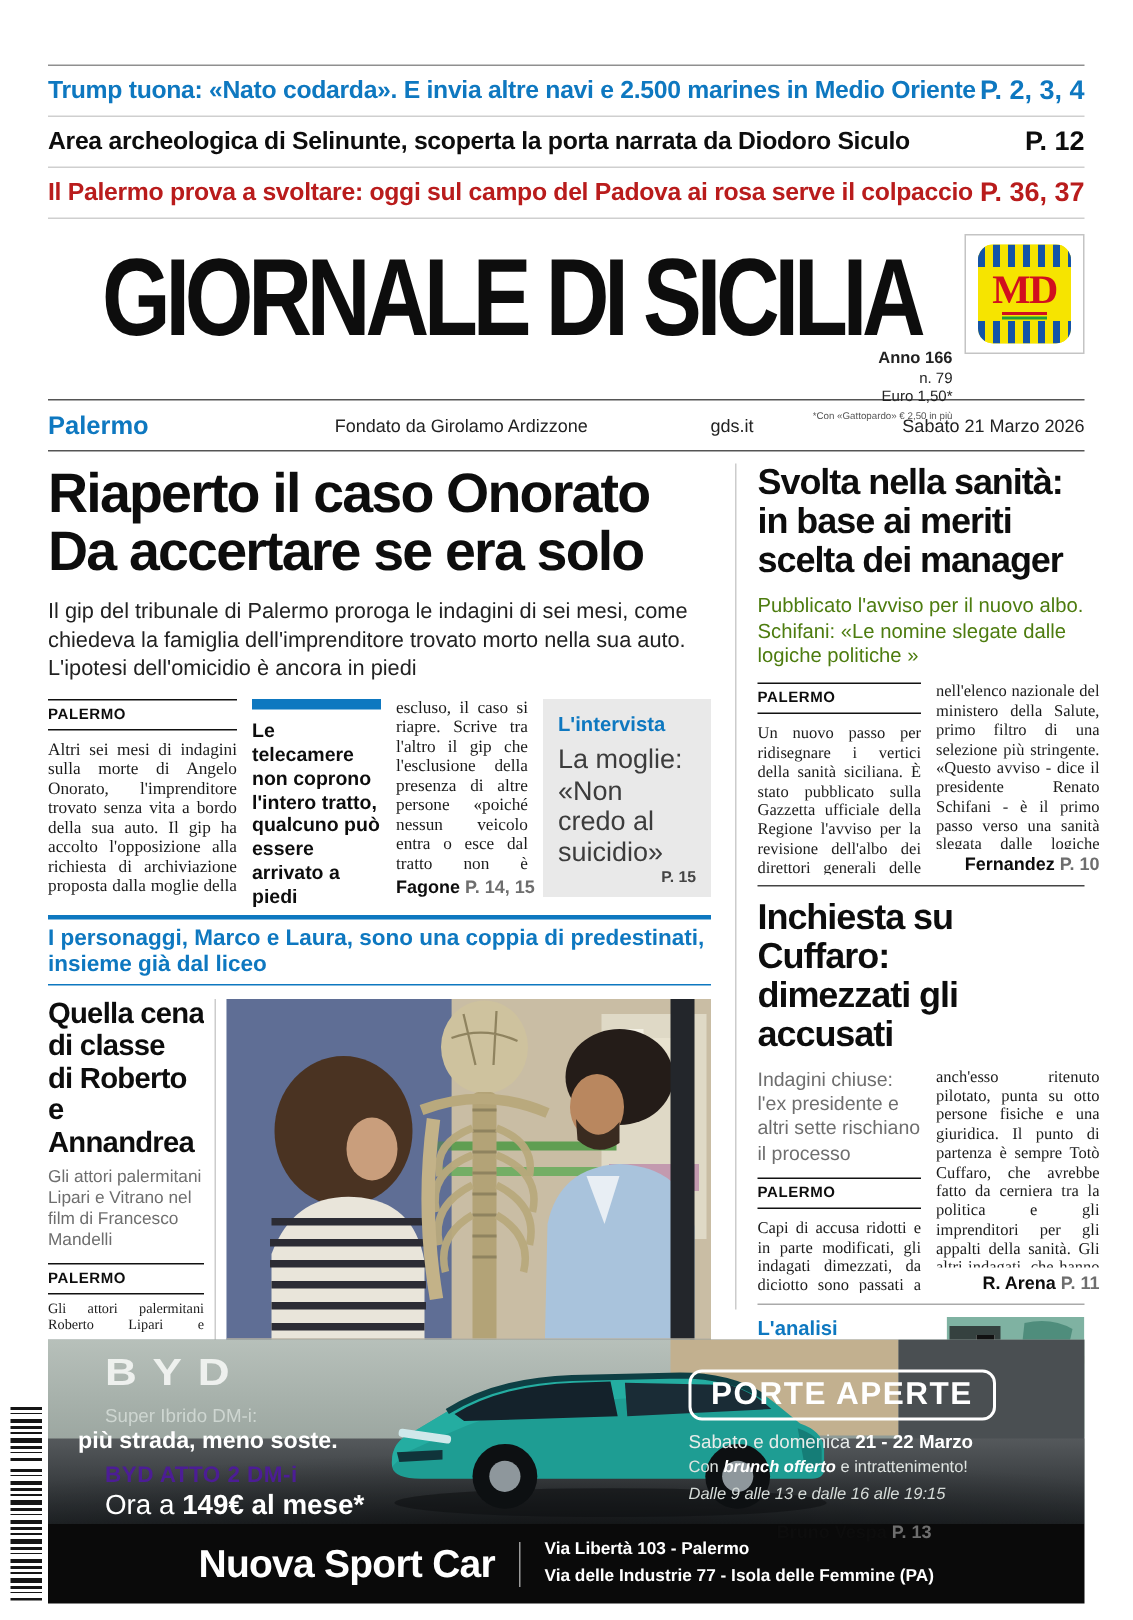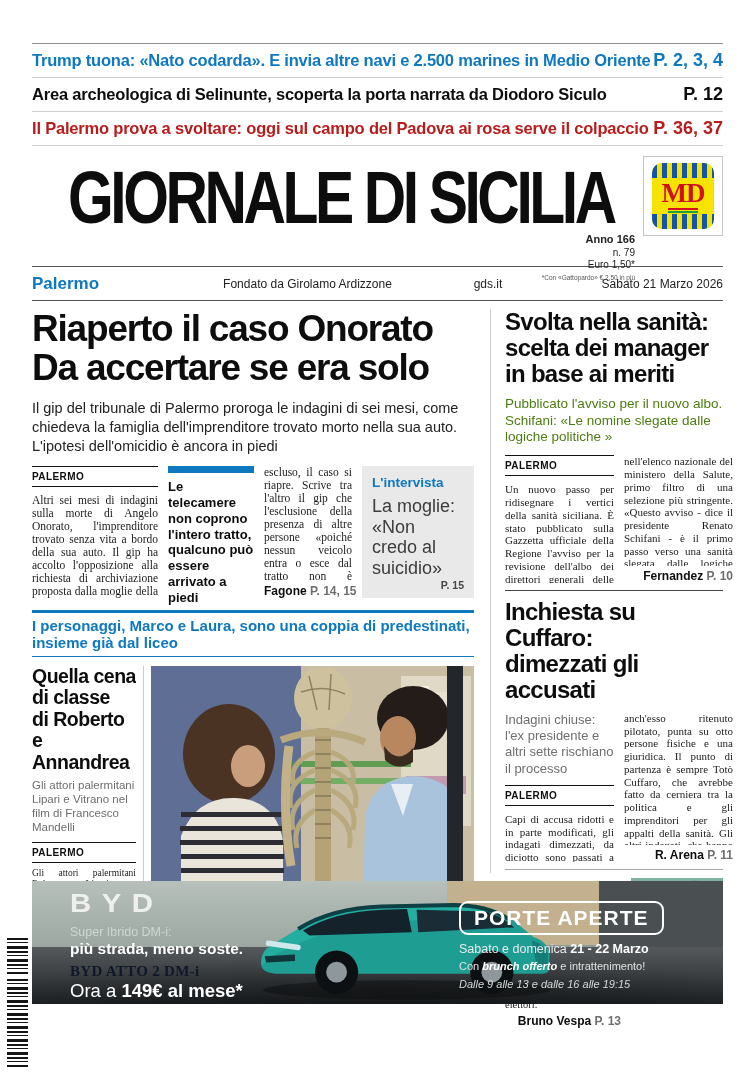--- a/index.html
+++ b/index.html
@@ -101,31 +101,31 @@
   .r-deck{font-size:13px;line-height:1.25;color:#6e6e6e;margin-bottom:8px;}
 
   .analisi{display:flex;gap:10px;height:84px;}
   .an-text{flex:1;display:flex;flex-direction:column;}
   .an-label{color:#0e78c0;font-weight:bold;font-size:13.5px;}
   .an-head{font-size:14.5px;line-height:1.12;font-weight:bold;color:#0d0d0d;margin-top:1px;}
   .an-body{font-family:"Liberation Serif",serif;font-size:10.5px;line-height:1.15;color:#1b1b1b;margin-top:4px;flex:1;}
   .an-photo{width:92px;height:80px;flex:none;overflow:hidden;}
 
   
-  .ad{margin-top:8px;}
+  .ad{margin-top:20px;}
   .ad-visual{position:relative;height:123px;overflow:hidden;background:#8f9b97;}
   .bg-sky{position:absolute;left:0;top:0;width:62%;height:60%;background:linear-gradient(180deg,#b7c0ba,#99a49e);}
   .bg-block{position:absolute;left:60%;top:0;width:22%;height:52%;background:#c2b08f;}
   .bg-right{position:absolute;left:82%;top:0;width:18%;height:100%;background:#4a4f52;}
   .bg-road{position:absolute;left:0;bottom:0;width:100%;height:46%;background:linear-gradient(180deg,#55595c,#212528);}
   .bg-shade{position:absolute;left:0;bottom:0;width:100%;height:100%;background:radial-gradient(120% 90% at 50% 115%,rgba(0,0,0,.55),rgba(0,0,0,0) 60%);}
   .byd-brand{position:absolute;left:38px;top:8px;color:#f2f4f2;font-weight:bold;font-size:28px;letter-spacing:10px;transform:scale(1.05,0.9);transform-origin:left top;opacity:.95;}
   .byd-t1{position:absolute;left:38px;top:44px;color:#ced6d1;font-size:12.5px;}
-  .byd-t2{position:absolute;left:38px;top:59px;color:#fff;font-weight:bold;font-size:15.5px;}
-  .byd-model{position:absolute;left:38px;top:82px;color:#0f172a;font-weight:bold;font-size:15px;letter-spacing:.3px;font-family:Liberation Serif, serif;}
+  .byd-t2{position:absolute;left:20px;top:59px;color:#fff;font-weight:bold;font-size:15.5px;}
+  .byd-model{position:absolute;left:38px;top:82px;color:#4c1d95;font-weight:bold;font-size:15px;letter-spacing:.3px;}
   .byd-offer{position:absolute;left:38px;top:99px;color:#fff;font-size:18.5px;}
   .byd-offer b{font-weight:bold;}
   .car{position:absolute;left:175px;top:8px;}
   .promo{position:absolute;right:14px;top:20px;width:250px;text-align:left;color:#fff;}
   .promo-box{display:inline-block;border:2.5px solid #fff;border-radius:9px;padding:3px 13px;font-weight:bold;font-size:21px;letter-spacing:1px;white-space:nowrap;}
   .promo-dates{margin-top:7px;font-size:12.5px;color:#e8ecea;}
   .promo-dates b{color:#fff;}
   .promo-info{margin-top:4px;font-size:11px;color:#dfe4e1;}
   .promo-info b{font-style:italic;color:#fff;}
   .promo-hours{margin-top:6px;font-size:11px;font-style:italic;color:#d5dbd8;}
@@ -303,22 +303,22 @@
         </div>
       </div>
 
       <div class="vdiv"></div>
 
       <div class="right">
 
         <div class="art1">
           <h2 class="r-h">
             <div>Svolta nella sanità:</div>
+            <div>in base ai meriti</div>
             <div>scelta dei manager</div>
-            <div>in base ai meriti</div>
           </h2>
           <div class="r-sub">Pubblicato l'avviso per il nuovo albo. Schifani: «Le nomine slegate dalle logiche politiche »</div>
           <div class="cols2">
             <div class="rcol">
               <div class="kicker">PALERMO</div>
               <p class="serif">Un nuovo passo per ridisegnare i vertici della sanità siciliana. È stato pubblicato sulla Gazzetta ufficiale della Regione l'avviso per la revisione dell'albo dei direttori generali delle aziende sanitarie e ospedaliere. La partecipazione sarà riservata a chi è già inserito</p>
             </div>
             <div class="rcol">
               <p class="serif">nell'elenco nazionale del ministero della Salute, primo filtro di una selezione più stringente. «Questo avviso - dice il presidente Renato Schifani - è il primo passo verso una sanità slegata dalle logiche politiche e affidata esclusivamente a manager selezionati sulla base di criteri di competenza, esperienza e merito».</p>
               <div class="byline">
@@ -416,20 +416,28 @@
         <div class="byd-model">BYD ATTO 2 DM-i</div>
         <div class="byd-offer"><span>Ora a </span><b>149€ al mese*</b></div>
 
         <div class="promo">
           <div class="promo-box">PORTE APERTE</div>
           <div class="promo-dates"><span>Sabato e domenica </span><b>21 - 22 Marzo</b></div>
           <div class="promo-info"><span>Con </span><b>brunch offerto</b><span> e intrattenimento!</span></div>
           <div class="promo-hours">Dalle 9 alle 13 e dalle 16 alle 19:15</div>
         </div>
       </div>
+      <div class="ad-dealer">
+        <span class="dealer-name">Nuova Sport Car</span>
+        <span class="dealer-sep"></span>
+        <span class="dealer-addr">
+          <div>Via Libertà 103 - Palermo</div>
+          <div>Via delle Industrie 77 - Isola delle Femmine (PA)</div>
+        </span>
+      </div>
     </div>
 
   </div>
 
   <div class="edition">
     <div class="ed-anno">Anno 166</div>
     <div class="ed-num">n. 79</div>
     <div class="ed-price">Euro 1,50*</div>
     <div class="ed-note">*Con «Gattopardo» € 2,50 in più</div>
   </div>

